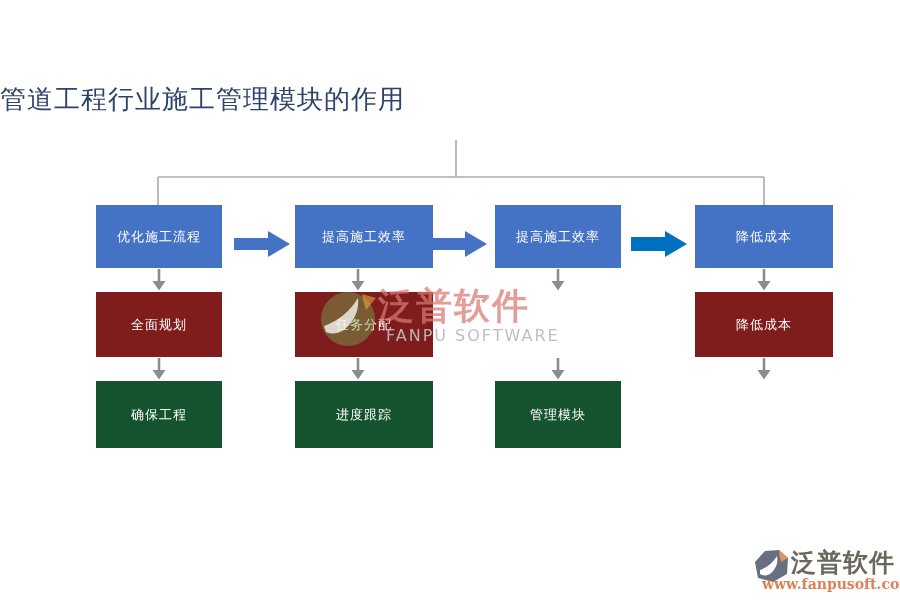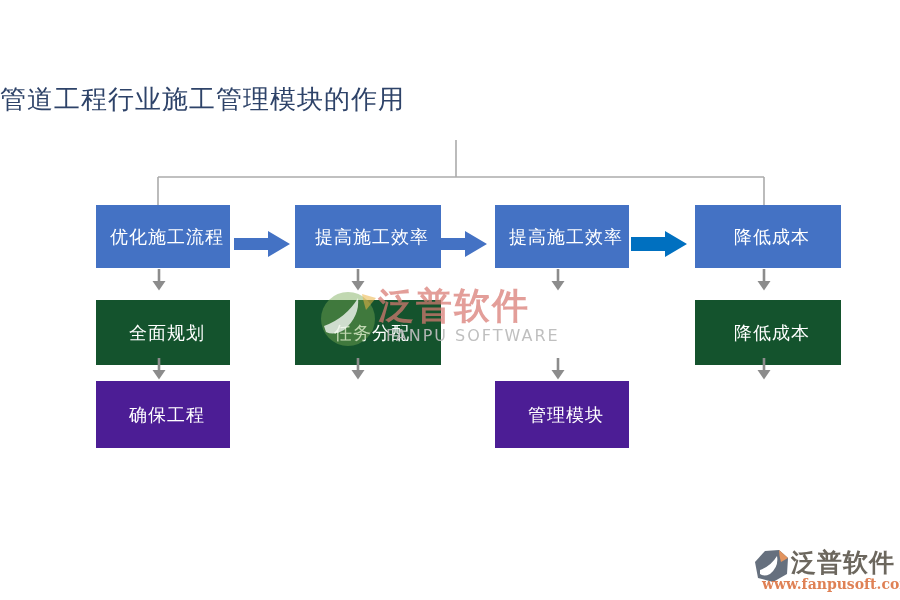--- a/index.html
+++ b/index.html
@@ -7,25 +7,25 @@
     position:relative;width:900px;height:600px;background:#ffffff;overflow:hidden;
     font-family:"DejaVu Serif","Liberation Serif",serif;
   }
   .title{
     position:absolute;top:82px;left:0;width:900px;
     font-size:26px;letter-spacing:1px;color:#2E4369;
   }
   svg{position:absolute;display:block;}
   .box{
     position:absolute;display:flex;align-items:center;justify-content:center;
-    color:#ffffff;font-size:18px;letter-spacing:1px;text-align:center;padding-left:8px;
+    color:#ffffff;font-size:13px;letter-spacing:1px;text-align:center;
   }
   .box.blue{background:#4472C4;top:205px;height:63px;}
-  .box.green1{background:#14532d;top:300px;height:65px;}
-  .box.green2{background:#4c1d95;top:381px;height:67px;text-align:right;}
+  .box.green1{background:#7f1d1d;top:292px;height:65px;}
+  .box.green2{background:#14532d;top:381px;height:67px;text-align:right;}
   .c0{left:96px;width:126px;}
   .c1{left:295px;width:138px;}
   .c2{left:495px;width:126px;}
   .c3{left:695px;width:138px;}
   .watermark{position:absolute;left:320px;top:284px;width:230px;height:70px;pointer-events:none;}
   .wm-brand{
     position:absolute;left:58px;top:-2px;font-size:36px;font-weight:bold;
     color:rgba(216,120,114,0.72);letter-spacing:2px;white-space:nowrap;
   }
   .wm-sub{
@@ -58,20 +58,21 @@
       <line x1="764" y1="177" x2="764" y2="205" stroke="#ABABAB"></line>
     </g>
   </svg>
 
   <div class="box blue c0">优化施工流程</div>
   <div class="box green1 c0">全面规划</div>
   <div class="box green2 c0">确保工程</div>
 
   <div class="box blue c1">提高施工效率</div>
   <div class="box green1 c1">任务分配</div>
+  <div class="box green2 c1">进度跟踪</div>
 
   <div class="box blue c2">提高施工效率</div>
   <div class="box green2 c2">管理模块</div>
 
   <div class="box blue c3">降低成本</div>
   <div class="box green1 c3">降低成本</div>
 
   <svg style="left:234px;top:231px;" width="56" height="26" viewBox="0 0 56 26">
     <polygon points="0,7 34,7 34,0 56,13 34,26 34,19 0,19" fill="#4472C4"></polygon>
   </svg>

